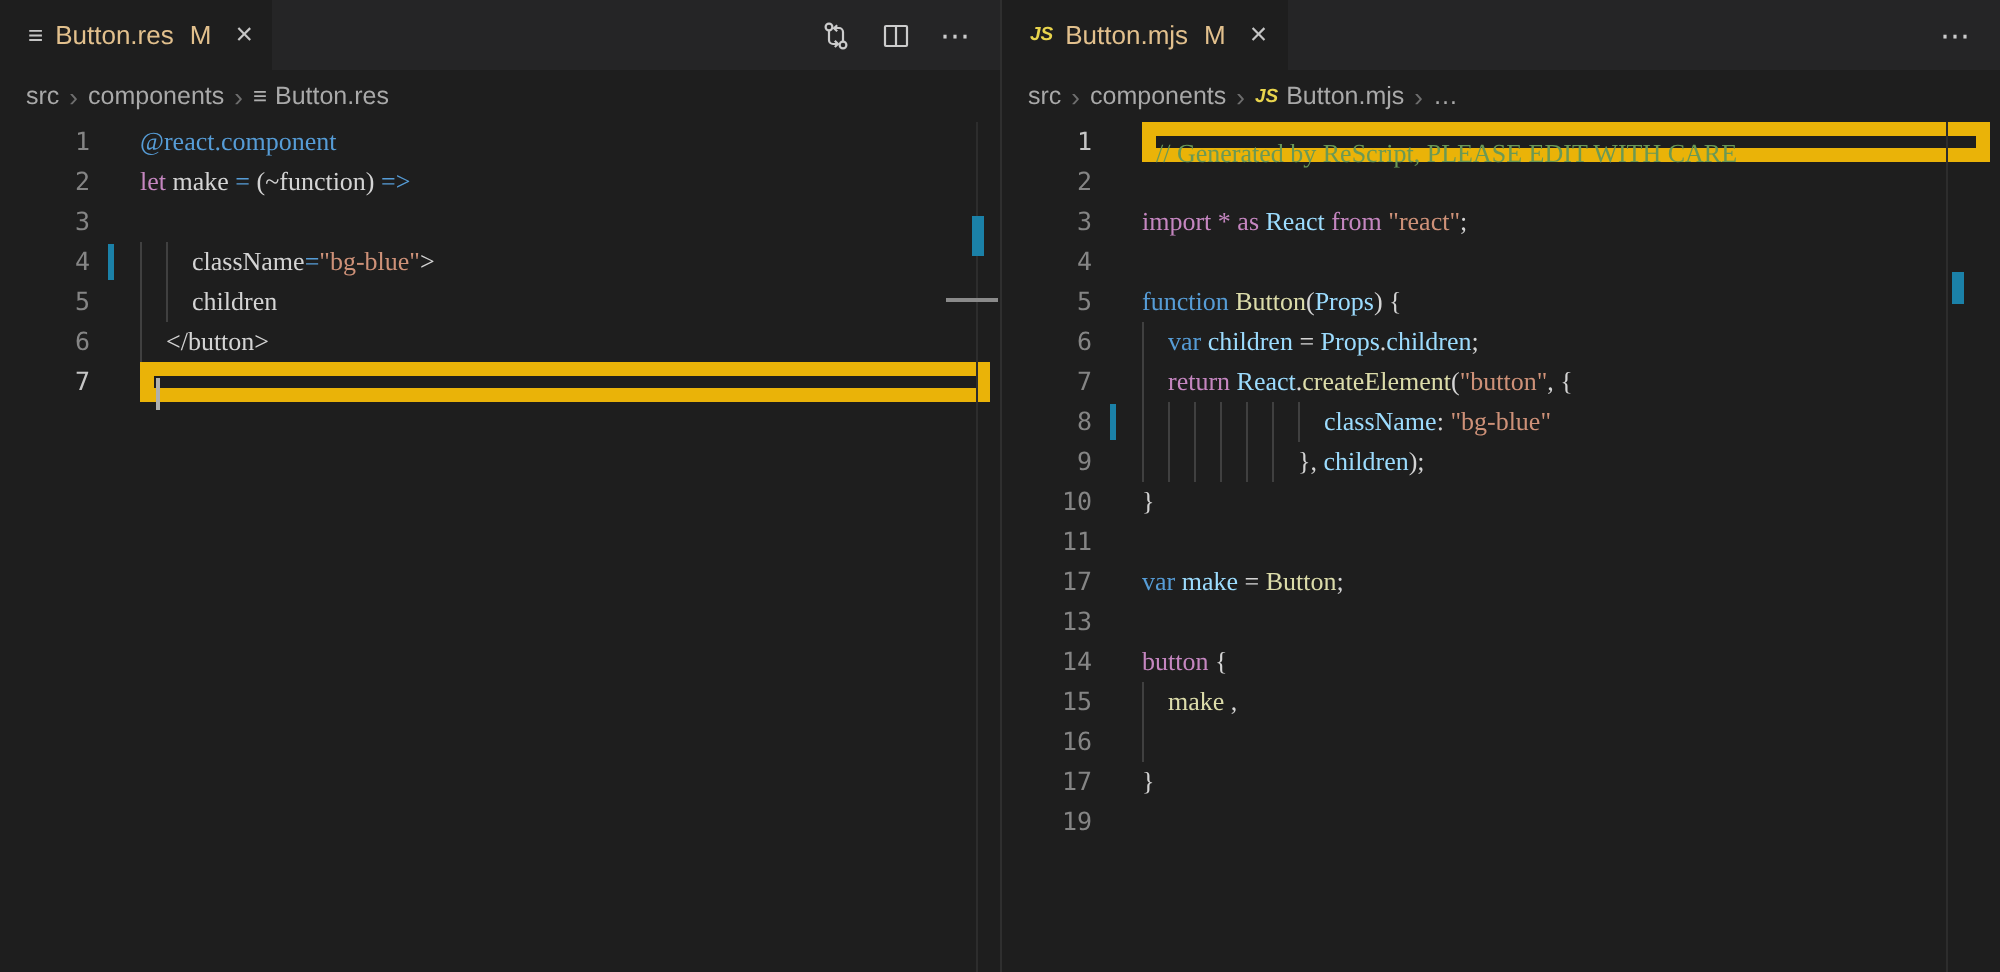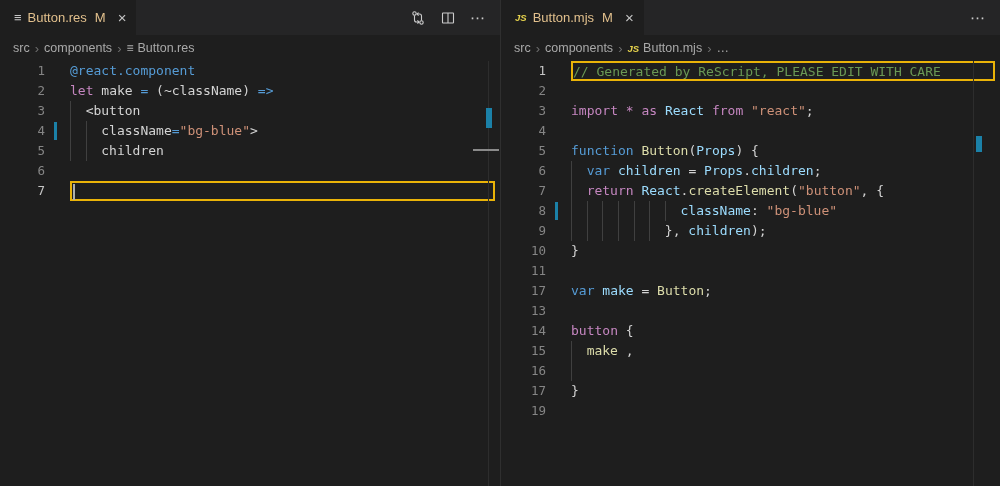--- a/index.html
+++ b/index.html
@@ -31,22 +31,22 @@
 
   
   .editor { position:relative; font-family:"DejaVu Sans Mono","Liberation Mono",monospace;
             font-size:13px; }
   .row { display:flex; height:20px; }
   .ln { width:45px; text-align:right; color:#858585; line-height:20px; flex:none;
         font-size:12.5px; }
   .lnpad { width:25px; flex:none; position:relative; }
   .modbar { position:absolute; left:9px; top:1px; width:3px; height:18px; background:#1b81a8; }
   .lc { flex:1; position:relative; white-space:pre; line-height:20px; color:#d4d4d4;
-        height:20px; margin-right:12px; }
-  .row.cur .lc { border:2px solid #eab308; line-height:18px; margin-right:5px; }
+        height:20px; margin-right:12px;font-family:Liberation Serif, serif; }
+  .row.cur .lc { border:7px solid #eab308; line-height:18px; margin-right:5px; }
   .row.cur .ln { color:#c6c6c6; }
   .guide { display:inline-block; width:2ch; height:100%; border-left:1px solid #404040;
            vertical-align:top; }
   .cursor { position:absolute; left:1px; top:1px; width:2px; height:16px; background:#aeafad; }
 
   .tok-kw{color:#c586c0} .tok-blue{color:#569cd6} .tok-var{color:#9cdcfe}
   .tok-fn{color:#dcdcaa} .tok-str{color:#ce9178} .tok-com{color:#6a9955} .tok-fg{color:#d4d4d4}
 
   
   .ovr-border { position:absolute; top:61px; bottom:0; width:1px; background:#2d2d2d; }
@@ -96,42 +96,42 @@
       </div>
     <div class="editor" id="ed-0">
         <div class="row">
           <span class="ln">1</span>
           <span class="lnpad"></span>
           <span class="lc"><span class="tok-blue">@react.component</span></span>
         </div>
         <div class="row">
           <span class="ln">2</span>
           <span class="lnpad"></span>
-          <span class="lc"><span class="tok-kw">let</span><span class="tok-fg"> make </span><span class="tok-blue">=</span><span class="tok-fg"> (~className) </span><span class="tok-blue">=&gt;</span></span>
+          <span class="lc"><span class="tok-kw">let</span><span class="tok-fg"> make </span><span class="tok-blue">=</span><span class="tok-fg"> (~function) </span><span class="tok-blue">=&gt;</span></span>
         </div>
         <div class="row">
           <span class="ln">3</span>
           <span class="lnpad"></span>
-          <span class="lc"><span class="guide"></span><span class="tok-fg">&lt;button</span></span>
         </div>
         <div class="row">
           <span class="ln">4</span>
           <span class="lnpad">
             <span class="modbar"></span>
           </span>
           <span class="lc"><span class="guide"></span><span class="guide"></span><span class="tok-fg">className</span><span class="tok-blue">=</span><span class="tok-str">"bg-blue"</span><span class="tok-fg">&gt;</span></span>
         </div>
         <div class="row">
           <span class="ln">5</span>
           <span class="lnpad"></span>
           <span class="lc"><span class="guide"></span><span class="guide"></span><span class="tok-fg">children</span></span>
         </div>
         <div class="row">
           <span class="ln">6</span>
           <span class="lnpad"></span>
+          <span class="lc"><span class="guide"></span><span class="tok-fg">&lt;/button&gt;</span></span>
         </div>
         <div class="row cur">
           <span class="ln">7</span>
           <span class="lnpad"></span>
           <span class="lc"><span class="cursor"></span></span>
         </div>
       </div>
     <div class="ovr-border" style="left:488px;"></div>
     <div class="ovr-mod" style="left:486px; top:108px; height:20px;"></div>
     <div class="ovr-cursor" style="left:473px; top:149px; width:26px;"></div>

